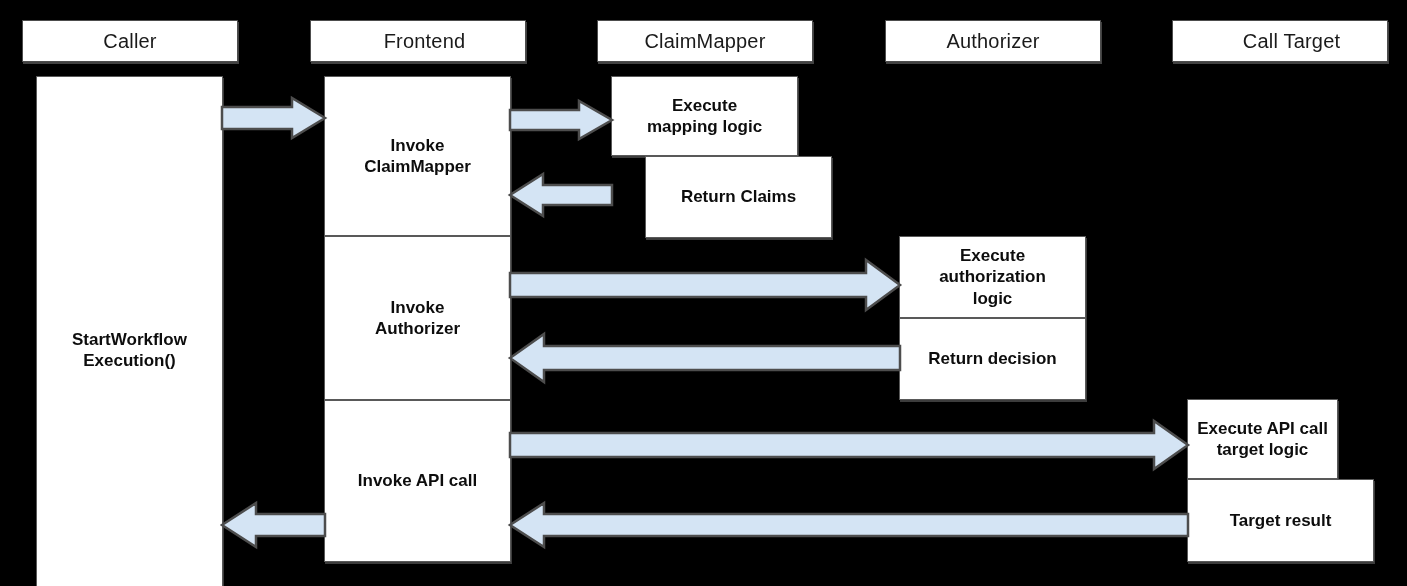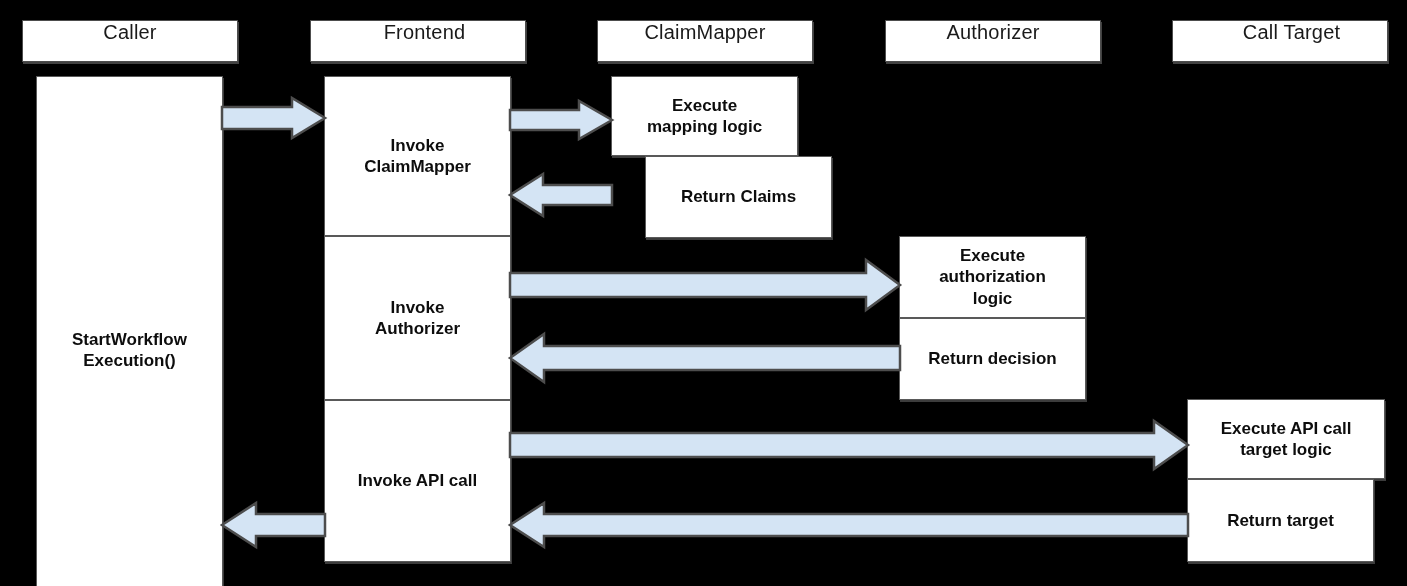--- a/index.html
+++ b/index.html
@@ -16,20 +16,21 @@
     height: 586px;
     background: #000000;
     overflow: hidden;
   }
   .lane-header {
     position: absolute;
     background: #ffffff;
     border: 1.5px solid #4d4d4d;
     box-sizing: border-box;
     display: flex;
+    align-items: center;
     justify-content: center;
     color: #1a1a1a;
     font-size: 20px;
     font-weight: 400;
     letter-spacing: 0.2px;
     box-shadow: 1px 2px 0 rgba(120,120,120,0.55);
   }
   .act-box {
     position: absolute;
     background: #ffffff;
@@ -108,27 +109,27 @@
   <div class="act-box" style="left:899px; top:236px; width:187px; height:82px;">
     <span class="txt">Execute
 authorization
 logic</span>
   </div>
 
   <div class="act-box" style="left:899px; top:318px; width:187px; height:82px;">
     <span class="txt">Return decision</span>
   </div>
 
-  <div class="act-box" style="left:1187px; top:399px; width:198px; height:80px;">
+  <div class="act-box" style="left:1187px; top:399px; width:151px; height:80px;">
     <span class="txt">Execute API call
 target logic</span>
   </div>
 
   <div class="act-box" style="left:1187px; top:479px; width:187px; height:83px;">
-    <span class="txt">Return target</span>
+    <span class="txt">Target result</span>
   </div>
 
   <div class="arrow" style="left:222px; top:98px; width:103px; height:40px;">
     <svg viewBox="0 0 103 40" preserveAspectRatio="none">
       <polygon points="0,9 70,9 70,0 103,20 70,40 70,31 0,31" fill="#d4e4f4" stroke="#4d4d4d" stroke-width="2.5" stroke-linejoin="miter"></polygon>
     </svg>
   </div>
 
   <div class="arrow" style="left:510px; top:101px; width:102px; height:38px;">
     <svg viewBox="0 0 102 38" preserveAspectRatio="none">

